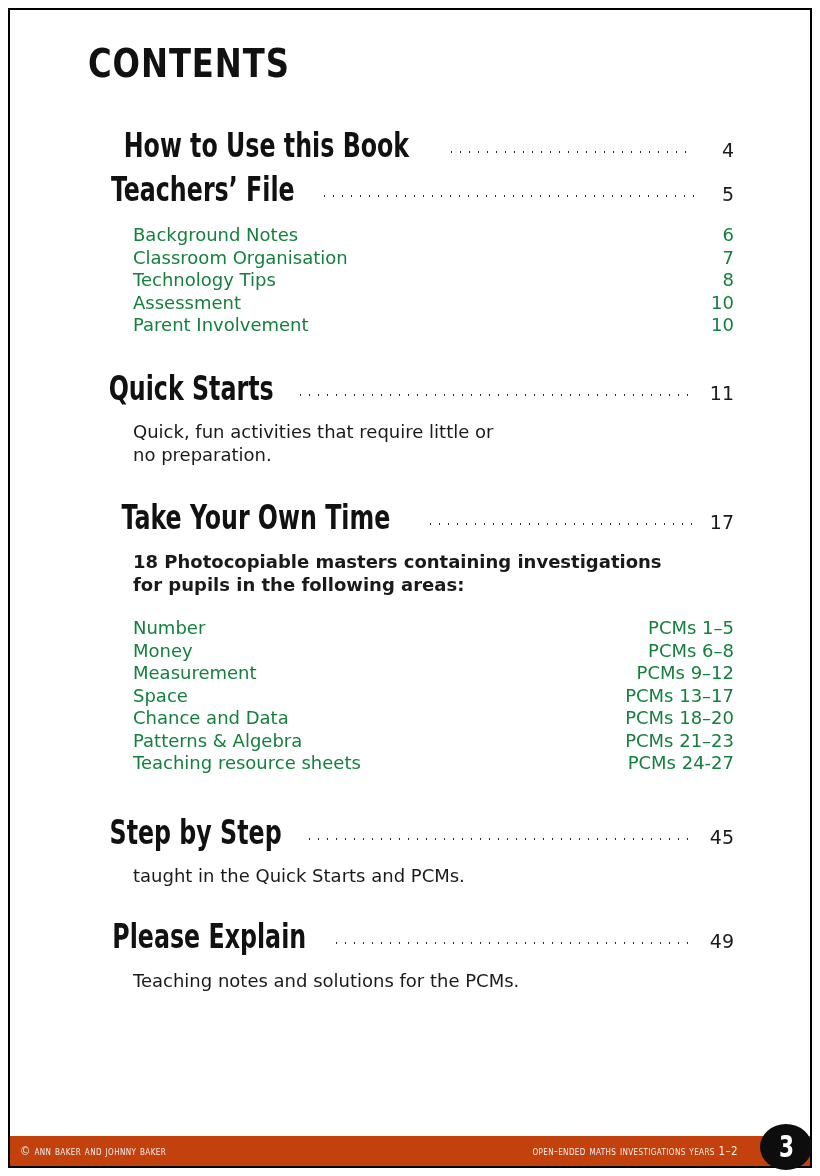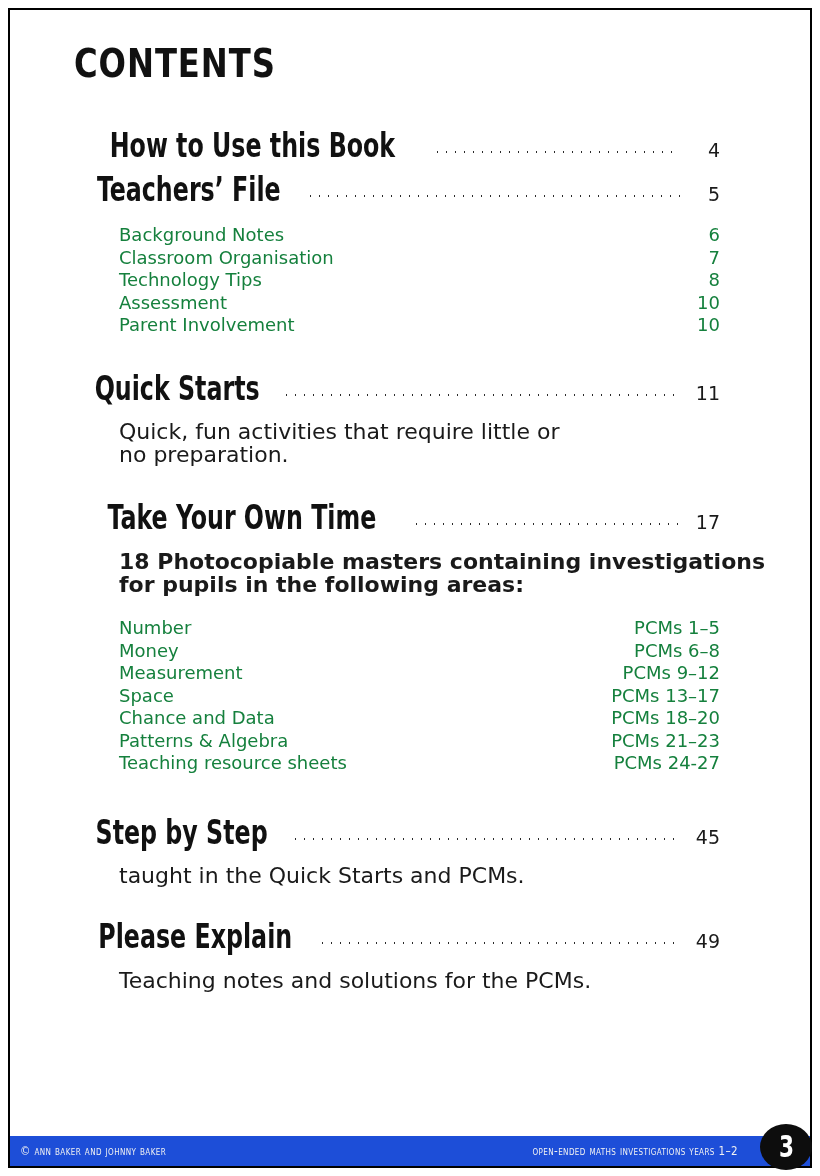--- a/index.html
+++ b/index.html
@@ -23,21 +23,21 @@
     top: 8px;
     right: 8px;
     bottom: 8px;
     border: 2px solid #000000;
     box-sizing: border-box;
     pointer-events: none;
   }
 
   .content {
     position: absolute;
-    left: 74px;
+    left: 88px;
     top: 0;
     width: 646px;
   }
 
   
   .doc-title {
     font-family: "DejaVu Sans Condensed", "DejaVu Sans", sans-serif;
     font-weight: 700;
     font-size: 56px;
     line-height: 1;
@@ -108,36 +108,36 @@
     line-height: 22.5px;
     color: #15803d;
   }
   .subrow .s-label { flex: 1 1 auto; white-space: nowrap; }
   .subrow .s-page  { flex: 0 0 auto; text-align: right; white-space: nowrap; }
 
   
   .desc {
     margin-left: 45px;
     font-family: "DejaVu Sans", sans-serif;
-    font-size: 22px;
+    font-size: 18px;
     line-height: 23px;
     color: #1a1a1a;
     max-width: 560px;
   }
   .desc.emphasis { font-weight: 600; }
   .desc-line { display: block; white-space: nowrap; }
 
   
   .footer-bar {
     position: absolute;
     left: 10px;
     right: 10px;
     bottom: 10px;
     height: 30px;
-    background: #1d4ed8;
+    background: #c2410c;
     display: flex;
     align-items: center;
     justify-content: space-between;
     box-sizing: border-box;
     padding: 0 14px 0 10px;
   }
   .footer-text {
     font-family: "DejaVu Sans Condensed", "DejaVu Sans", sans-serif;
     font-size: 11.5px;
     font-variant: small-caps;

